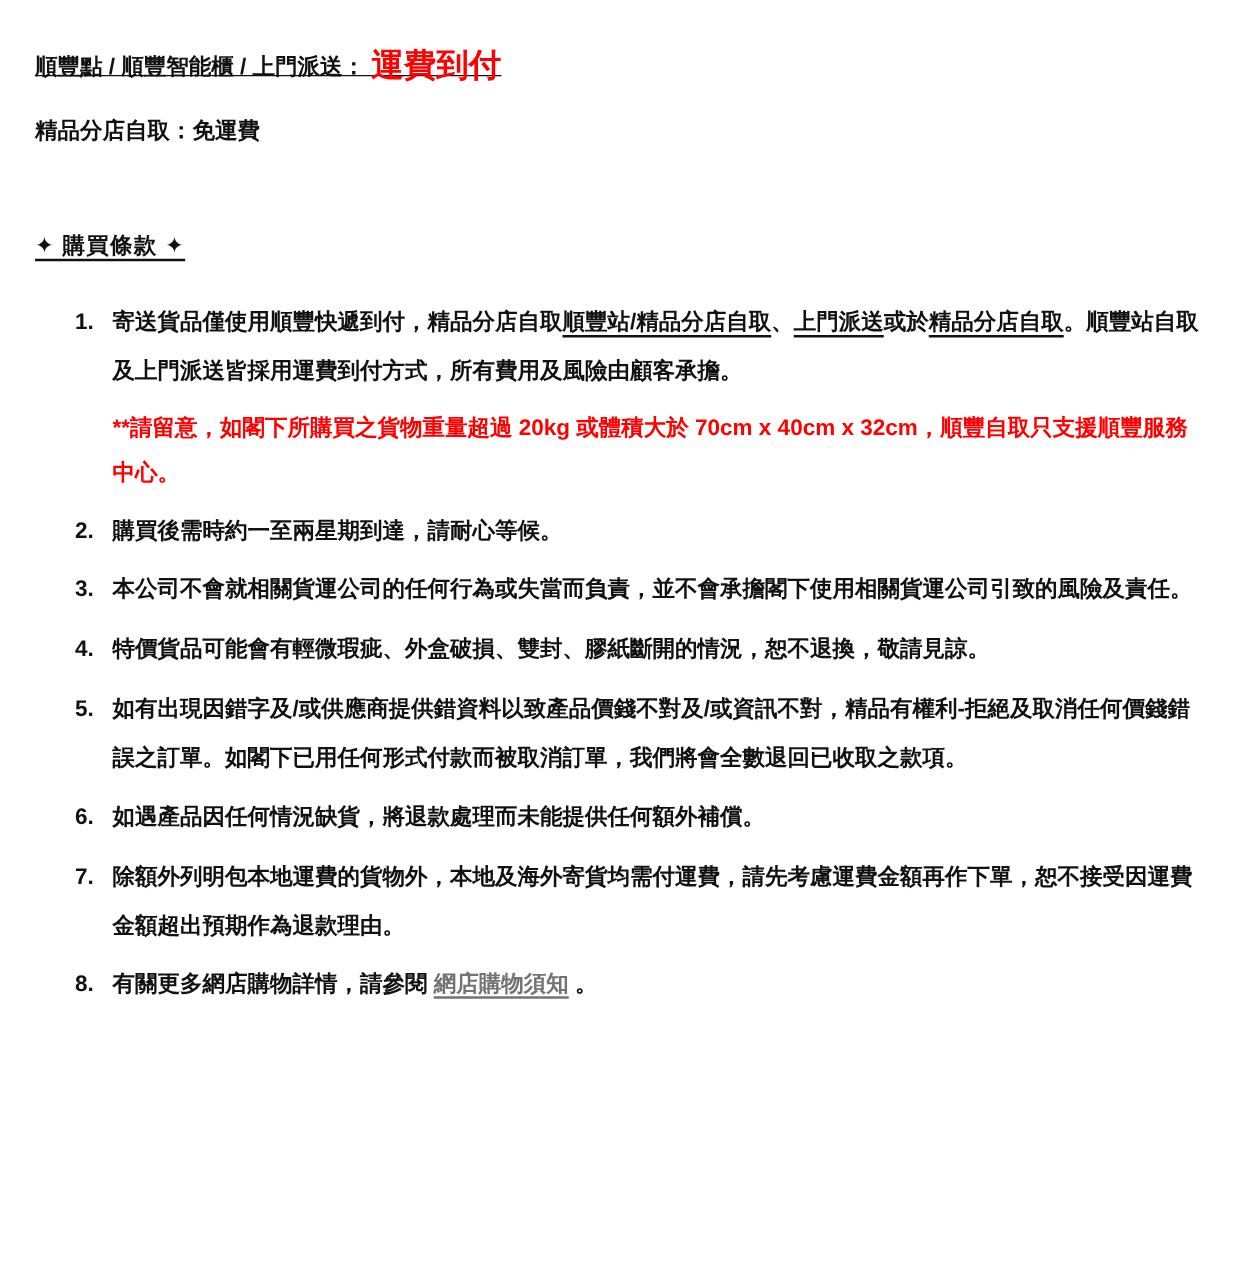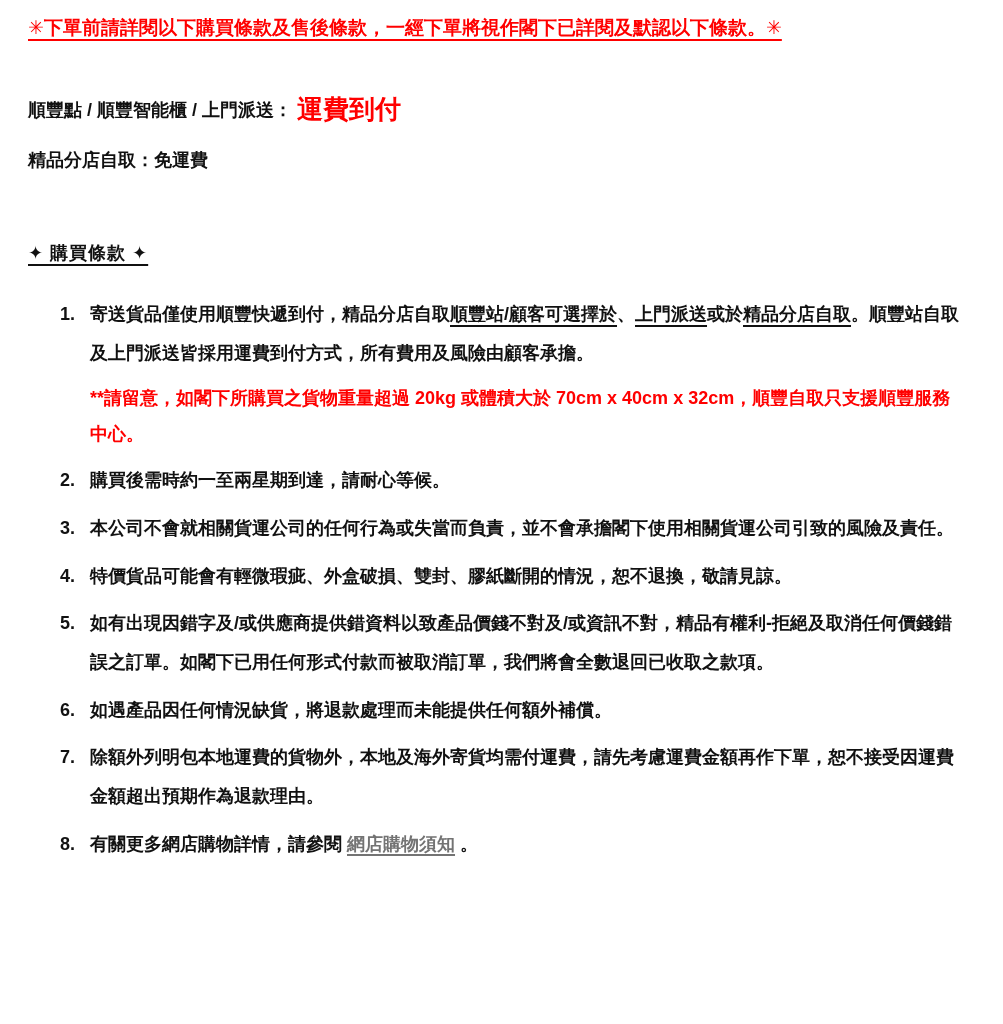--- a/index.html
+++ b/index.html
@@ -38,23 +38,24 @@
     display: inline-block;
     text-decoration: underline;
     text-decoration-thickness: 2px;
     text-underline-offset: 5px;
     letter-spacing: 1px;
   }
   .heading-wrap { margin: 0; }
   .heading-wrap.shipping { margin-bottom: 0; }
   
   .ship-line {
-    margin: 8px 0 16px 0;
+    margin: 18px 0 16px 0;
     font-size: 18px;
     line-height: 1.6;
+    text-decoration: underline;
   }
   .ship-line .red-big {
     color: #ff0000;
     font-size: 26px;
     vertical-align: -2px;
   }
   .pickup-line {
     margin: 0 0 66px 0;
     font-size: 18px;
     line-height: 1.6;
@@ -94,40 +95,39 @@
     text-decoration-thickness: 2px;
     text-underline-offset: 4px;
     cursor: pointer;
   }
 </style>
 </head>
 <body>
 
 <div class="page">
 
-  <p class="notice">✳下單前請詳閱以下購買條款及售後條款，一經下單將視作閣下已詳閱及默認以下條款。✳</p>
 
 
   <p class="ship-line">
     <span>順豐點 / 順豐智能櫃 / 上門派送：</span>
     <span class="red-big">運費到付</span>
   </p>
 
   <p class="pickup-line">精品分店自取：免運費</p>
 
   <div class="heading-wrap">
     <h2 class="section-heading">✦ 購買條款 ✦</h2>
   </div>
 
   <div class="terms-list">
 
     <div class="term-row">
       <span class="term-num">1.</span>
       <div class="term-body">
-        <p class="term-text"><span>寄送貨品僅使用順豐快遞到付，精品分店自取</span><span class="u">順豐站/顧客可選擇於</span><span>、</span><span class="u">上門派送</span><span>或於</span><span class="u">精品分店自取</span><span>。順豐站自取及上門派送皆採用運費到付方式，所有費用及風險由顧客承擔。</span></p>
+        <p class="term-text"><span>寄送貨品僅使用順豐快遞到付，精品分店自取</span><span class="u">順豐站/精品分店自取</span><span>、</span><span class="u">上門派送</span><span>或於</span><span class="u">精品分店自取</span><span>。順豐站自取及上門派送皆採用運費到付方式，所有費用及風險由顧客承擔。</span></p>
         <p class="term-note">**請留意，如閣下所購買之貨物重量超過 20kg 或體積大於 70cm x 40cm x 32cm，順豐自取只支援順豐服務中心。</p>
       </div>
     </div>
 
     <div class="term-row">
       <span class="term-num">2.</span>
       <div class="term-body">
         <p class="term-text">購買後需時約一至兩星期到達，請耐心等候。</p>
       </div>
     </div>

